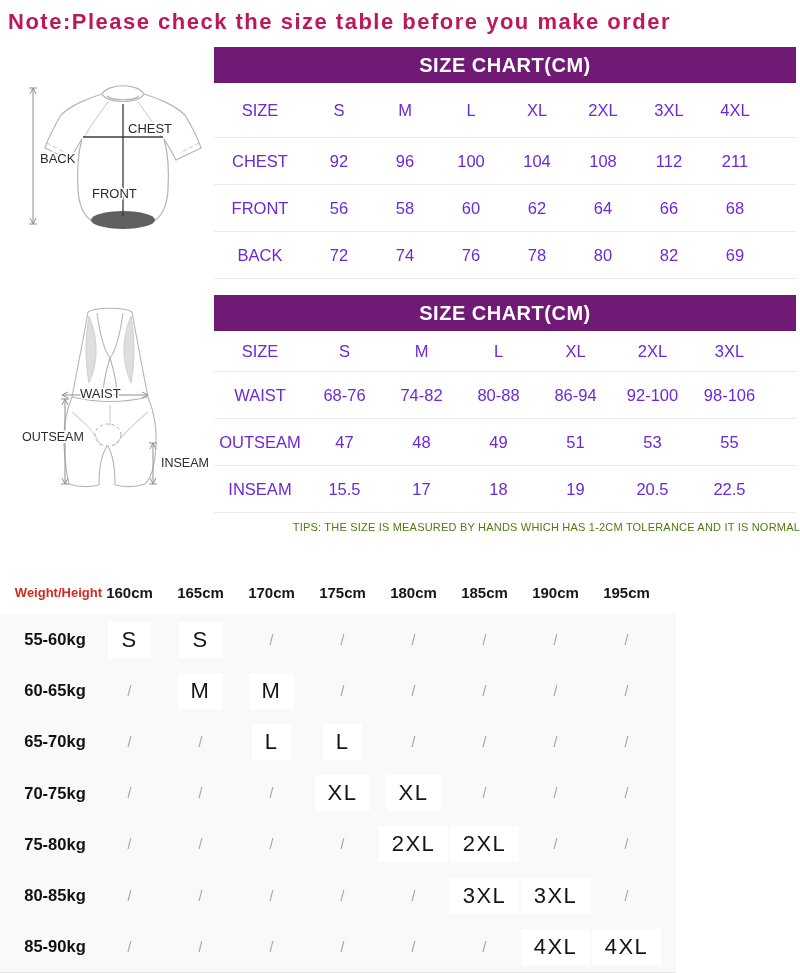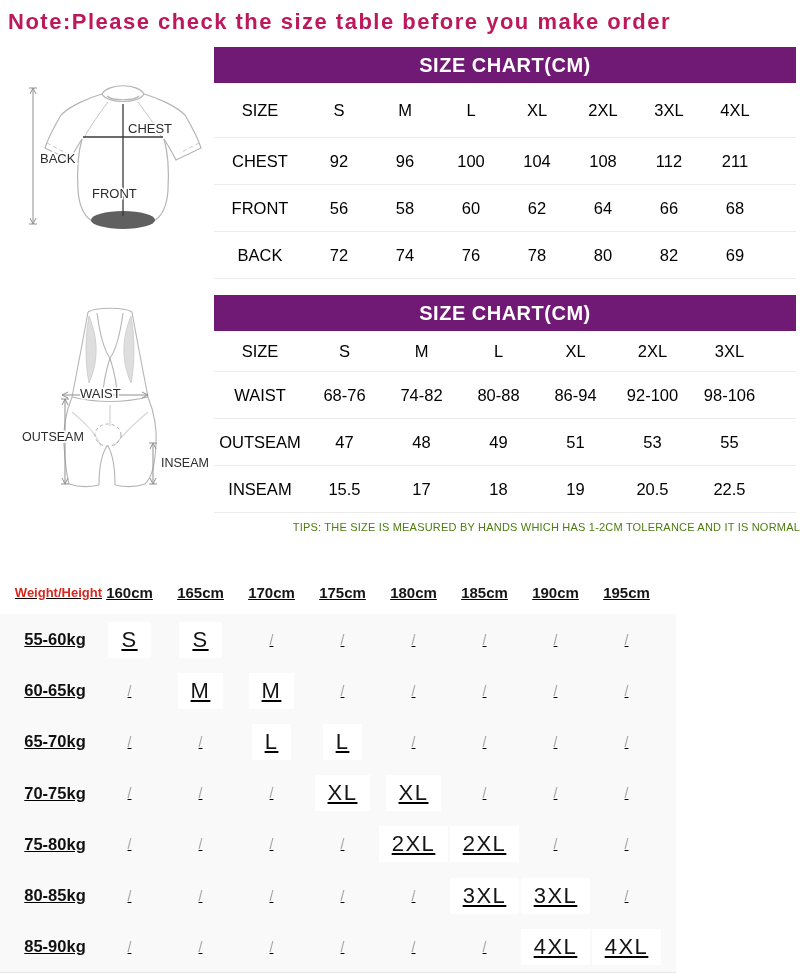--- a/index.html
+++ b/index.html
@@ -16,40 +16,40 @@
   .chart-block{position:absolute;left:214px;width:582px;}
   #chart1{top:47px;}
   #chart2{top:295px;}
   .chart-title{
     height:36px;background:#701a75;color:#ffffff;
     display:flex;align-items:center;justify-content:center;
     font-size:20px;font-weight:bold;letter-spacing:0.5px;
   }
   .tr{
     display:grid;align-items:center;border-bottom:1px solid #ececec;
-    font-size:16.5px;color:#000000;padding-right:28px;
+    font-size:16.5px;color:#6d28d9;padding-right:28px;
   }
   #chart1 .tr{grid-template-columns:92px repeat(7,1fr);height:46px;}
   #chart1 .tr.head{height:54px;}
   #chart2 .tr{grid-template-columns:92px repeat(6,1fr);height:46px;}
   #chart2 .tr.head{height:40px;}
   .td{text-align:center;white-space:nowrap;}
   
   .diagram{position:absolute;}
   #jerseyDiag{left:0;top:58px;width:212px;height:232px;}
   #bibDiag{left:0;top:300px;width:220px;height:200px;}
   svg text{font-family:"Liberation Sans", sans-serif;fill:#2c2c2c;}
   .halo{paint-order:stroke;stroke:#ffffff;stroke-width:3px;}
   
   .tips{
     position:absolute;top:521px;left:86px;width:714px;text-align:right;
     font-size:11px;color:#4d7c0f;letter-spacing:0.2px;white-space:nowrap;
   }
   
-  .matrix{position:absolute;top:570px;left:0;width:676px;border-bottom:1px solid #e6e6e6;box-sizing:border-box;text-decoration:underline;}
+  .matrix{position:absolute;top:570px;left:0;width:676px;border-bottom:1px solid #e6e6e6;box-sizing:border-box;}
   .m-head,.m-row{
     display:grid;grid-template-columns:94px repeat(8,1fr);
     align-items:center;padding-right:14px;
   }
   .m-head{height:44px;background:#ffffff;}
   .m-row{height:51.2px;background:#f9f9f9;}
   .corner{
     color:#d4291f;font-size:13px;font-weight:bold;white-space:nowrap;
     justify-self:end;transform:translateX(8px);
   }

